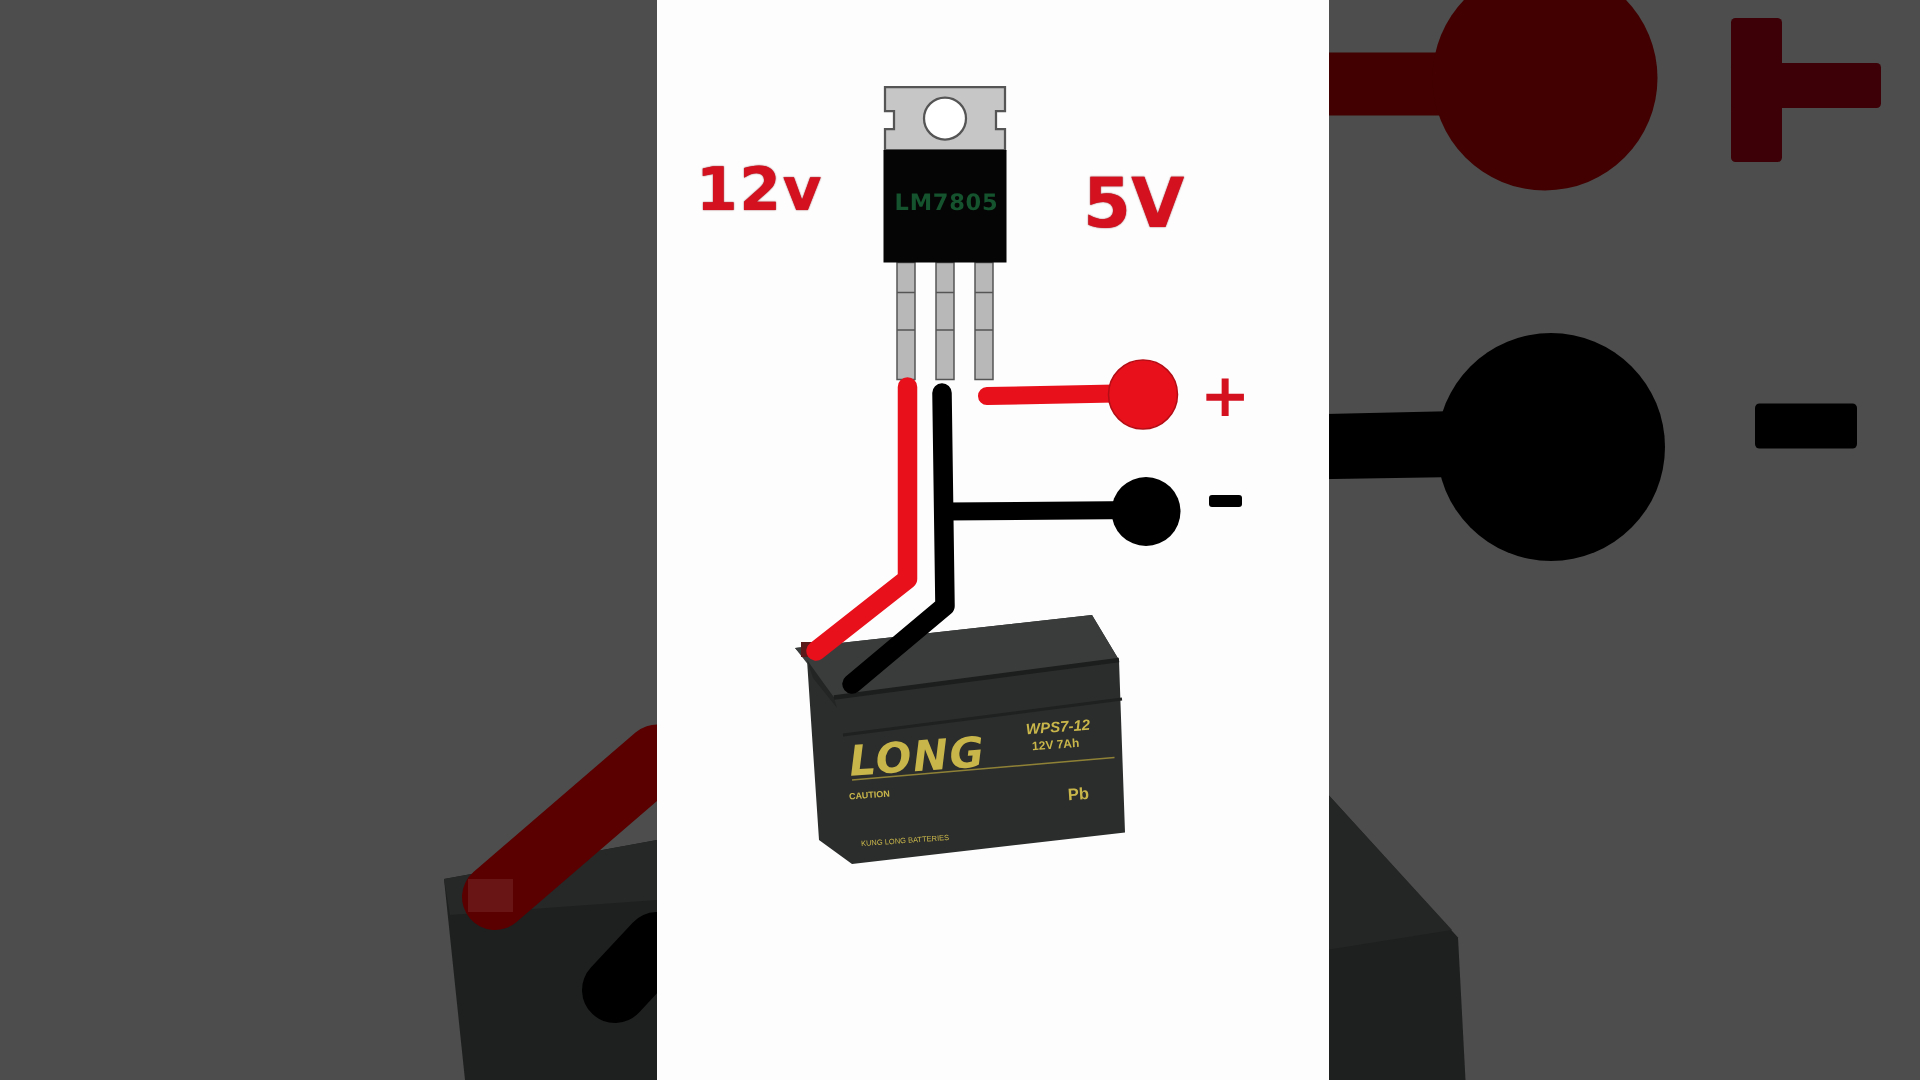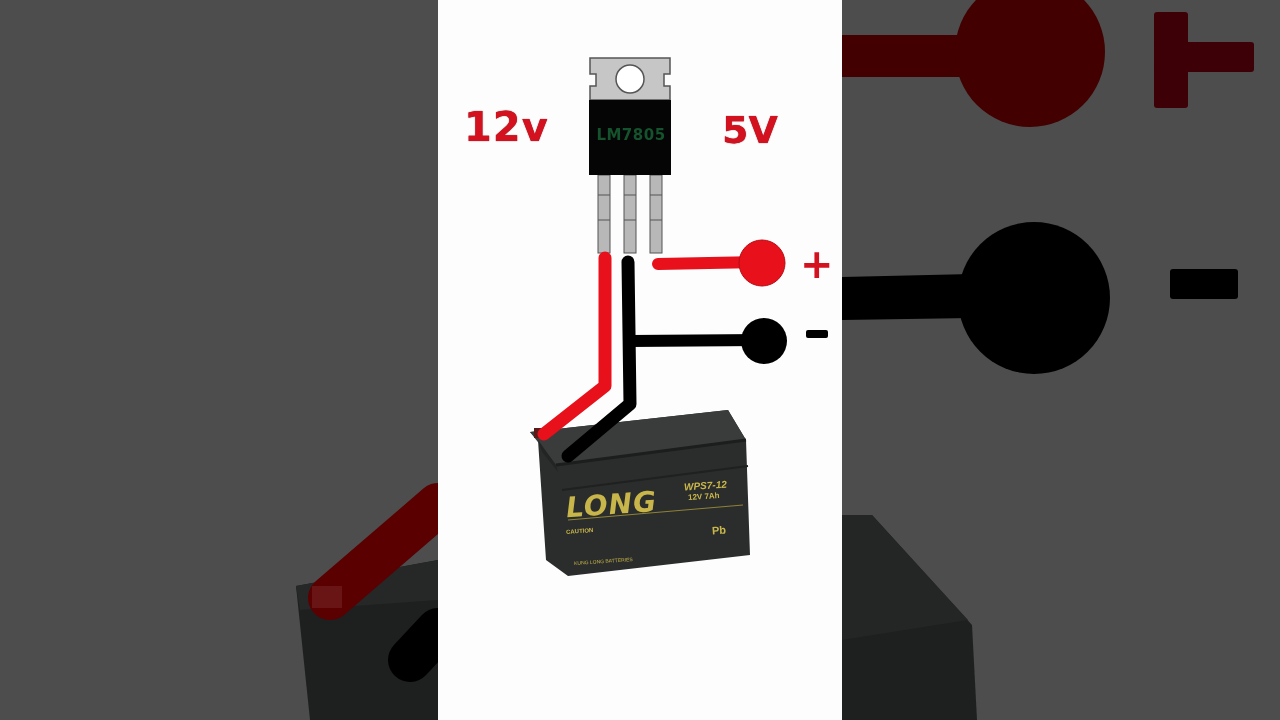--- a/index.html
+++ b/index.html
@@ -5,31 +5,31 @@
   html, body { margin:0; padding:0; }
   body {
     width:1280px; height:720px; overflow:hidden; position:relative;
     background:#4d4d4d;
     font-family: "Liberation Sans", sans-serif;
   }
   .bg-left, .bg-right { position:absolute; top:0; height:720px; overflow:hidden; background:#4d4d4d; }
   .bg-left { left:0; width:438px; }
   .bg-right { left:842px; width:438px; }
   .panel {
-    position:absolute; left:438px; top:0; width:404px; height:720px;
+    position:absolute; left:438px; top:0; width:448px; height:720px;
     background:#fdfdfd; overflow:hidden;
   }
   svg { display:block; }
   .label {
     position:absolute; font-weight:bold; color:#d3111f;
     font-family: "DejaVu Sans", sans-serif;
     text-shadow: 0 0 1px #7a0a12;
   }
   .lbl-in { left:26px; top:104px; font-size:40px; letter-spacing:1px; }
-  .lbl-out { left:284px; top:108px; font-size:38px; }
+  .lbl-out { left:284px; top:108px; font-size:46px; }
   .chip-text {
     position:absolute; left:152px; top:126px; width:82px; text-align:center;
     color:#14532d; font-size:15px; font-weight:bold; letter-spacing:0.5px;
     font-family: "DejaVu Sans", sans-serif;
   }
   .plus-sign {
     position:absolute; left:362px; top:246px; color:#d3111f; font-size:40px; font-weight:bold;
     line-height:36px; font-family:"DejaVu Sans", sans-serif;
   }
   .minus-sign {

